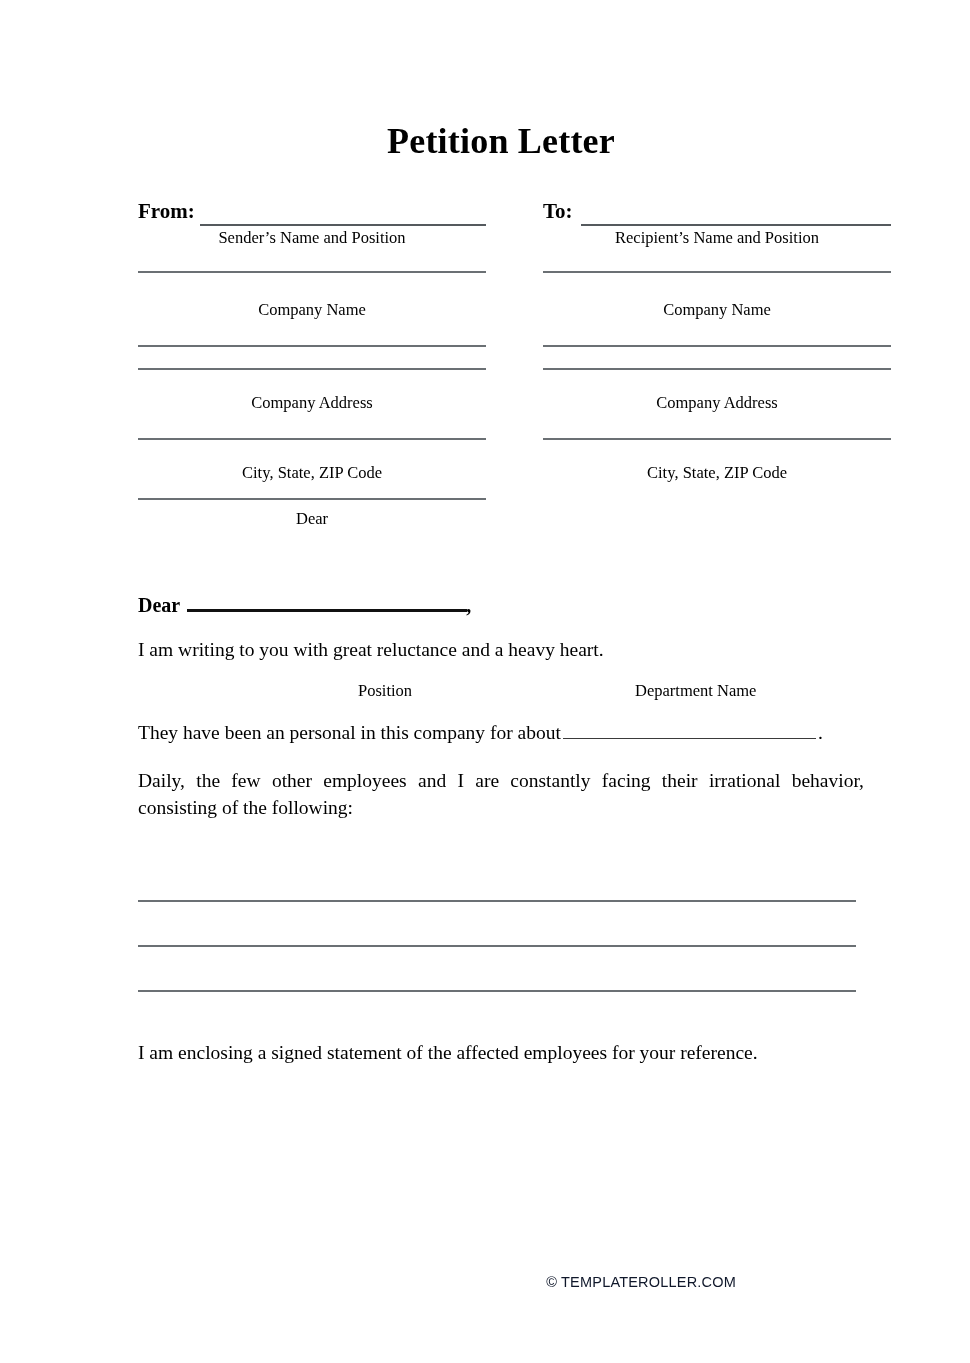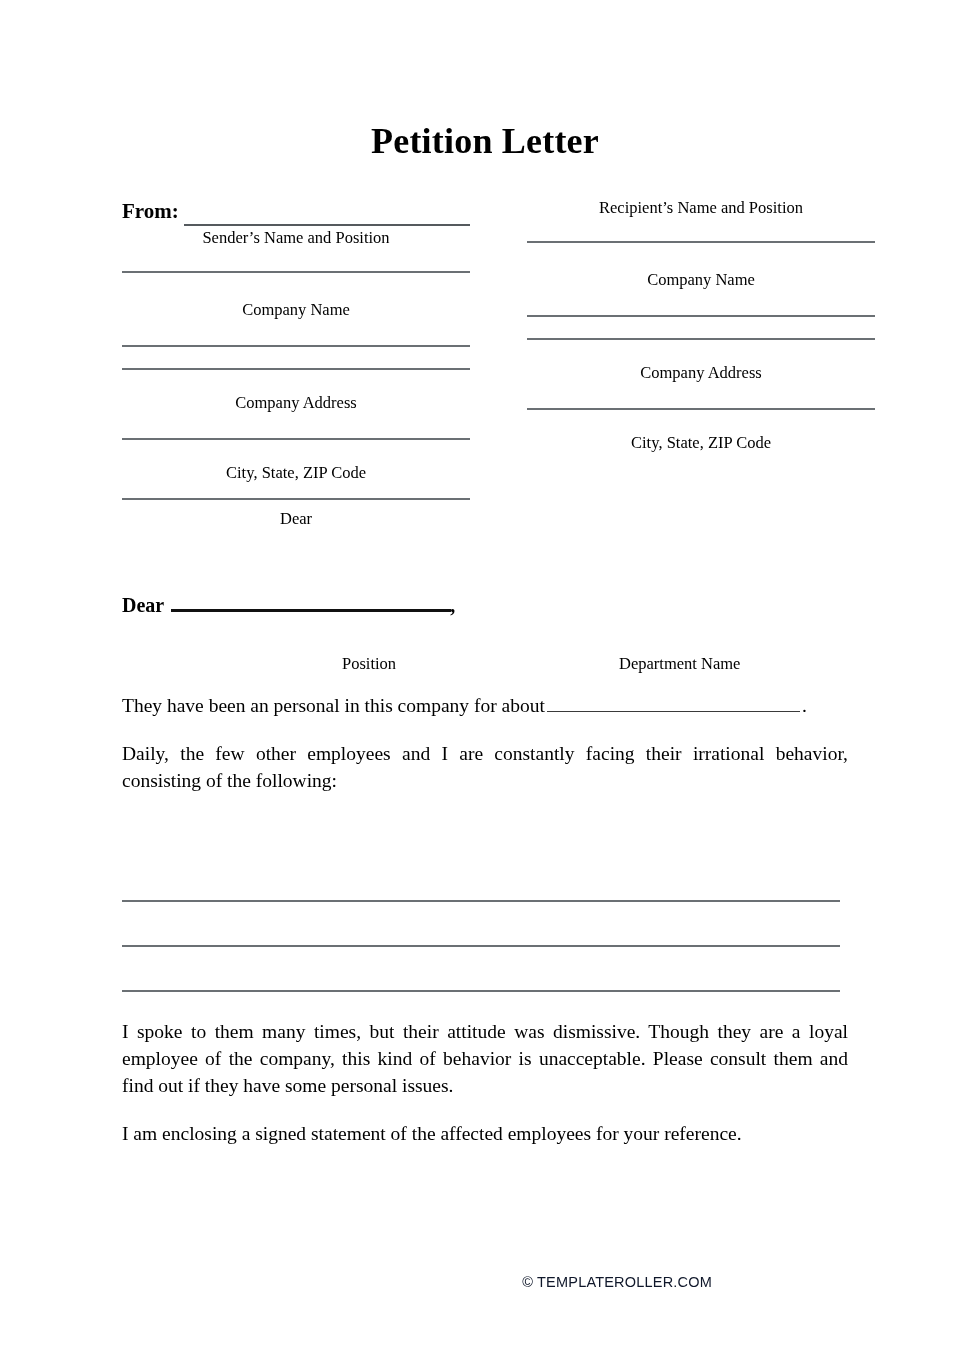--- a/index.html
+++ b/index.html
@@ -11,24 +11,25 @@
     height: 1363px;
     background: #ffffff;
     font-family: "Liberation Serif", "DejaVu Serif", serif;
     color: #000000;
     position: relative;
     overflow: hidden;
   }
 
   .page {
     position: absolute;
-    left: 0;
+    left: 16px;
     top: 0;
     width: 836px;
     height: 1363px;
+    padding-left: 8px;
   }
 
   
   .doc-title {
     position: absolute;
     left: 0;
     top: 123px;
     width: 970px;
     text-align: center;
     font-size: 36px;
@@ -223,20 +224,24 @@
 
     <div class="sp-c"></div>
     <div class="rule"></div>
 
     <div class="sp-a"></div>
     <div class="cap">City, State, ZIP Code</div>
   </div>
 
   <div class="addr-block addr-right">
 
+    <div class="addr-head">
+      <span class="lead">To:</span>
+      <span class="headrule"></span>
+    </div>
 
     <div class="cap">Recipient’s Name and Position</div>
 
     <div class="sp-a"></div>
     <div class="rule"></div>
 
     <div class="sp-b"></div>
     <div class="cap">Company Name</div>
 
     <div class="sp-c"></div>
@@ -259,20 +264,21 @@
     <div class="rule"></div>
     <div class="date-cap">Dear</div>
   </div>
 
   <div class="dear-line">
     <span class="dear-word">Dear</span><span class="dear-fill"></span><span class="dear-comma">,</span>
   </div>
 
   <div class="body-wrap">
 
+    <p class="para last-left">I am writing to you with great reluctance and a heavy heart.</p>
 
     <div class="gap-26"></div>
 
 
     <div class="sub-caption-row">
       <span class="c1">Position</span>
       <span class="c2">Department Name</span>
     </div>
 
     <div class="gap-26"></div>
@@ -286,21 +292,20 @@
 
   <div class="write-lines">
     <div class="wrule"></div>
     <div class="wgap"></div>
     <div class="wrule"></div>
     <div class="wgap"></div>
     <div class="wrule"></div>
   </div>
 
   <div class="body-wrap" style="top:1018px;">
-    <p class="para">I spoke to them many times, but their attitude was dismissive. Though they are a loyal employee of the company, this kind of behavior is unacceptable. Please consult them and find out if they have some personal issues.</p>
 
     <div class="gap-30"></div>
 
     <p class="para last-left">I am enclosing a signed statement of the affected employees for your reference.</p>
   </div>
 
   <div class="footer">© TEMPLATEROLLER.COM</div>
 
 </div>
 

